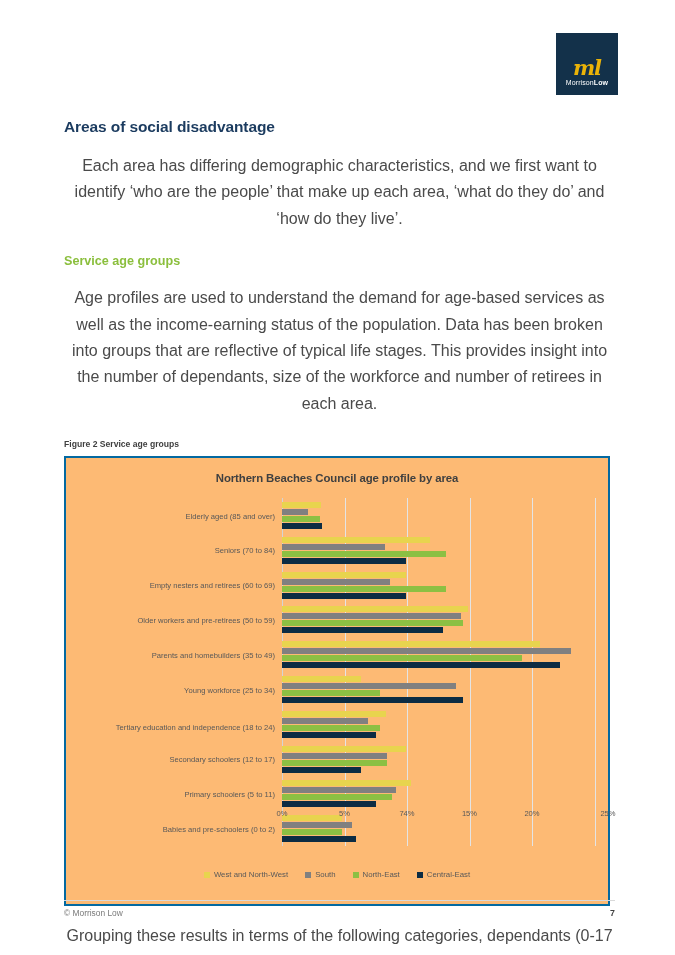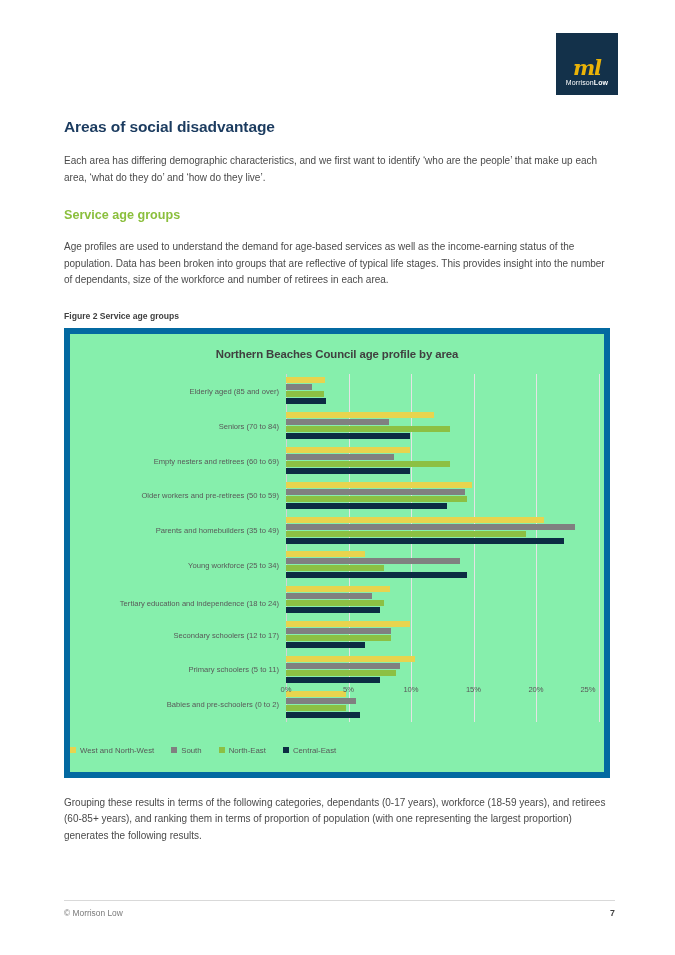--- a/index.html
+++ b/index.html
@@ -59,48 +59,48 @@
   h1.page-title {
     font-size: 15.5px;
     font-weight: 700;
     color: #1b3b5f;
     margin: 0;
     padding-top: 118px;
     letter-spacing: -0.1px;
   }
 
   p.body-text {
-    font-size: 10px;
+    font-size: 16px;
     line-height: 1.65;
     color: #4a4a4a;
     margin: 17px 0 0 0;
-    text-align: left;
+    text-align: center;
   }
 
   h2.section-heading {
     font-size: 12.6px;
     font-weight: 700;
     color: #8bbf3d;
     margin: 22px 0 12px 0;
   }
 
   .figure-caption {
     font-size: 8.6px;
     font-weight: 700;
     color: #3f3f3f;
     margin: 22px 0 7px 0;
   }
 
   
   .chart-frame {
-    border: 6px solid #0369a1;
+    border: 2px solid #0369a1;
     width: 546px;
     height: 450px;
     position: relative;
-    background: #86efac;
+    background: #fdba74;
   }
   .chart-title {
     text-align: center;
     font-size: 11.4px;
     font-weight: 700;
     color: #404040;
     padding-top: 14px;
     letter-spacing: -0.1px;
   }
 
@@ -180,21 +180,21 @@
     transform: translateX(-50%);
     white-space: nowrap;
   }
 
   .legend {
     position: absolute;
     left: 0;
     right: 0;
     top: 412px;
     display: flex;
-    justify-content: flex-start;
+    justify-content: center;
     align-items: center;
     gap: 17px;
   }
   .legend-item {
     display: flex;
     align-items: center;
     gap: 4px;
     font-size: 7.8px;
     color: #585858;
     white-space: nowrap;
@@ -328,24 +328,24 @@
             <div class="bar s1" style="width: 70px; background: rgb(128, 128, 128);"></div>
             <div class="bar s2" style="width: 60px; background: rgb(140, 192, 67);"></div>
             <div class="bar s3" style="width: 73.75px; background: rgb(12, 44, 67);"></div>
           </div>
         </div>
     </div>
 
     <div class="x-axis" id="x-axis">
         <div class="x-tick" style="left: 0px;">0%</div>
         <div class="x-tick" style="left: 62.5px;">5%</div>
-        <div class="x-tick" style="left: 125px;">10%</div>
+        <div class="x-tick" style="left: 125px;">74%</div>
         <div class="x-tick" style="left: 187.5px;">15%</div>
         <div class="x-tick" style="left: 250px;">20%</div>
-        <div class="x-tick" style="left: 302px; text-align: right;">25%</div>
+        <div class="x-tick" style="left: 326px; text-align: right;">25%</div>
       </div>
 
     <div class="legend" id="chart-legend">
         <div class="legend-item">
           <span class="legend-swatch" style="background: rgb(232, 212, 78);"></span>
           <span>West and North-West</span>
         </div>
         <div class="legend-item">
           <span class="legend-swatch" style="background: rgb(128, 128, 128);"></span>
           <span>South</span>

